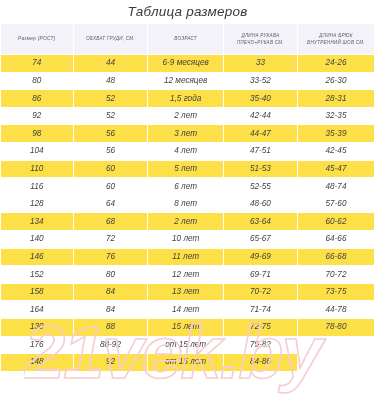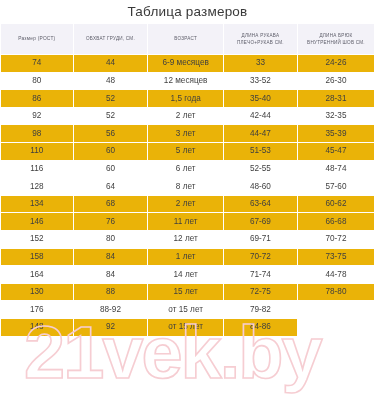--- a/index.html
+++ b/index.html
@@ -13,20 +13,21 @@
     font-family: "Liberation Sans", sans-serif;
     overflow: hidden;
     position: relative;
   }
 
   .page {
     position: relative;
     width: 375px;
     height: 400px;
     box-sizing: border-box;
+    font-style: italic;
   }
 
   .page-title {
     text-align: center;
     font-size: 13.5px;
     color: #3a3a3a;
     letter-spacing: 0.2px;
     padding-top: 4px;
     padding-bottom: 4px;
     font-weight: 400;
@@ -66,21 +67,21 @@
     font-size: 8.2px;
     text-align: center;
     vertical-align: middle;
     height: 16.6px;
     padding: 0;
     line-height: 1.2;
     font-weight: 400;
   }
 
   .size-table tr.alt td {
-    background: #eab308;
+    background: #fde047;
   }
 
   .size-table td.blank {
     background: #ffffff !important;
   }
 
   col.c1 { width: 19.4%; }
   col.c2 { width: 20.0%; }
   col.c3 { width: 20.2%; }
   col.c4 { width: 19.8%; }
@@ -177,20 +178,27 @@
           <td>42-44</td>
           <td>32-35</td>
         </tr>
         <tr class="alt">
           <td>98</td>
           <td>56</td>
           <td>3 лет</td>
           <td>44-47</td>
           <td>35-39</td>
         </tr>
+        <tr>
+          <td>104</td>
+          <td>56</td>
+          <td>4 лет</td>
+          <td>47-51</td>
+          <td>42-45</td>
+        </tr>
         <tr class="alt">
           <td>110</td>
           <td>60</td>
           <td>5 лет</td>
           <td>51-53</td>
           <td>45-47</td>
         </tr>
         <tr>
           <td>116</td>
           <td>60</td>
@@ -205,38 +213,45 @@
           <td>48-60</td>
           <td>57-60</td>
         </tr>
         <tr class="alt">
           <td>134</td>
           <td>68</td>
           <td>2 лет</td>
           <td>63-64</td>
           <td>60-62</td>
         </tr>
+        <tr>
+          <td>140</td>
+          <td>72</td>
+          <td>10 лет</td>
+          <td>65-67</td>
+          <td>64-66</td>
+        </tr>
         <tr class="alt">
           <td>146</td>
           <td>76</td>
           <td>11 лет</td>
-          <td>67-69</td>
+          <td>49-69</td>
           <td>66-68</td>
         </tr>
         <tr>
           <td>152</td>
           <td>80</td>
           <td>12 лет</td>
           <td>69-71</td>
           <td>70-72</td>
         </tr>
         <tr class="alt">
           <td>158</td>
           <td>84</td>
-          <td>1 лет</td>
+          <td>13 лет</td>
           <td>70-72</td>
           <td>73-75</td>
         </tr>
         <tr>
           <td>164</td>
           <td>84</td>
           <td>14 лет</td>
           <td>71-74</td>
           <td>44-78</td>
         </tr>

